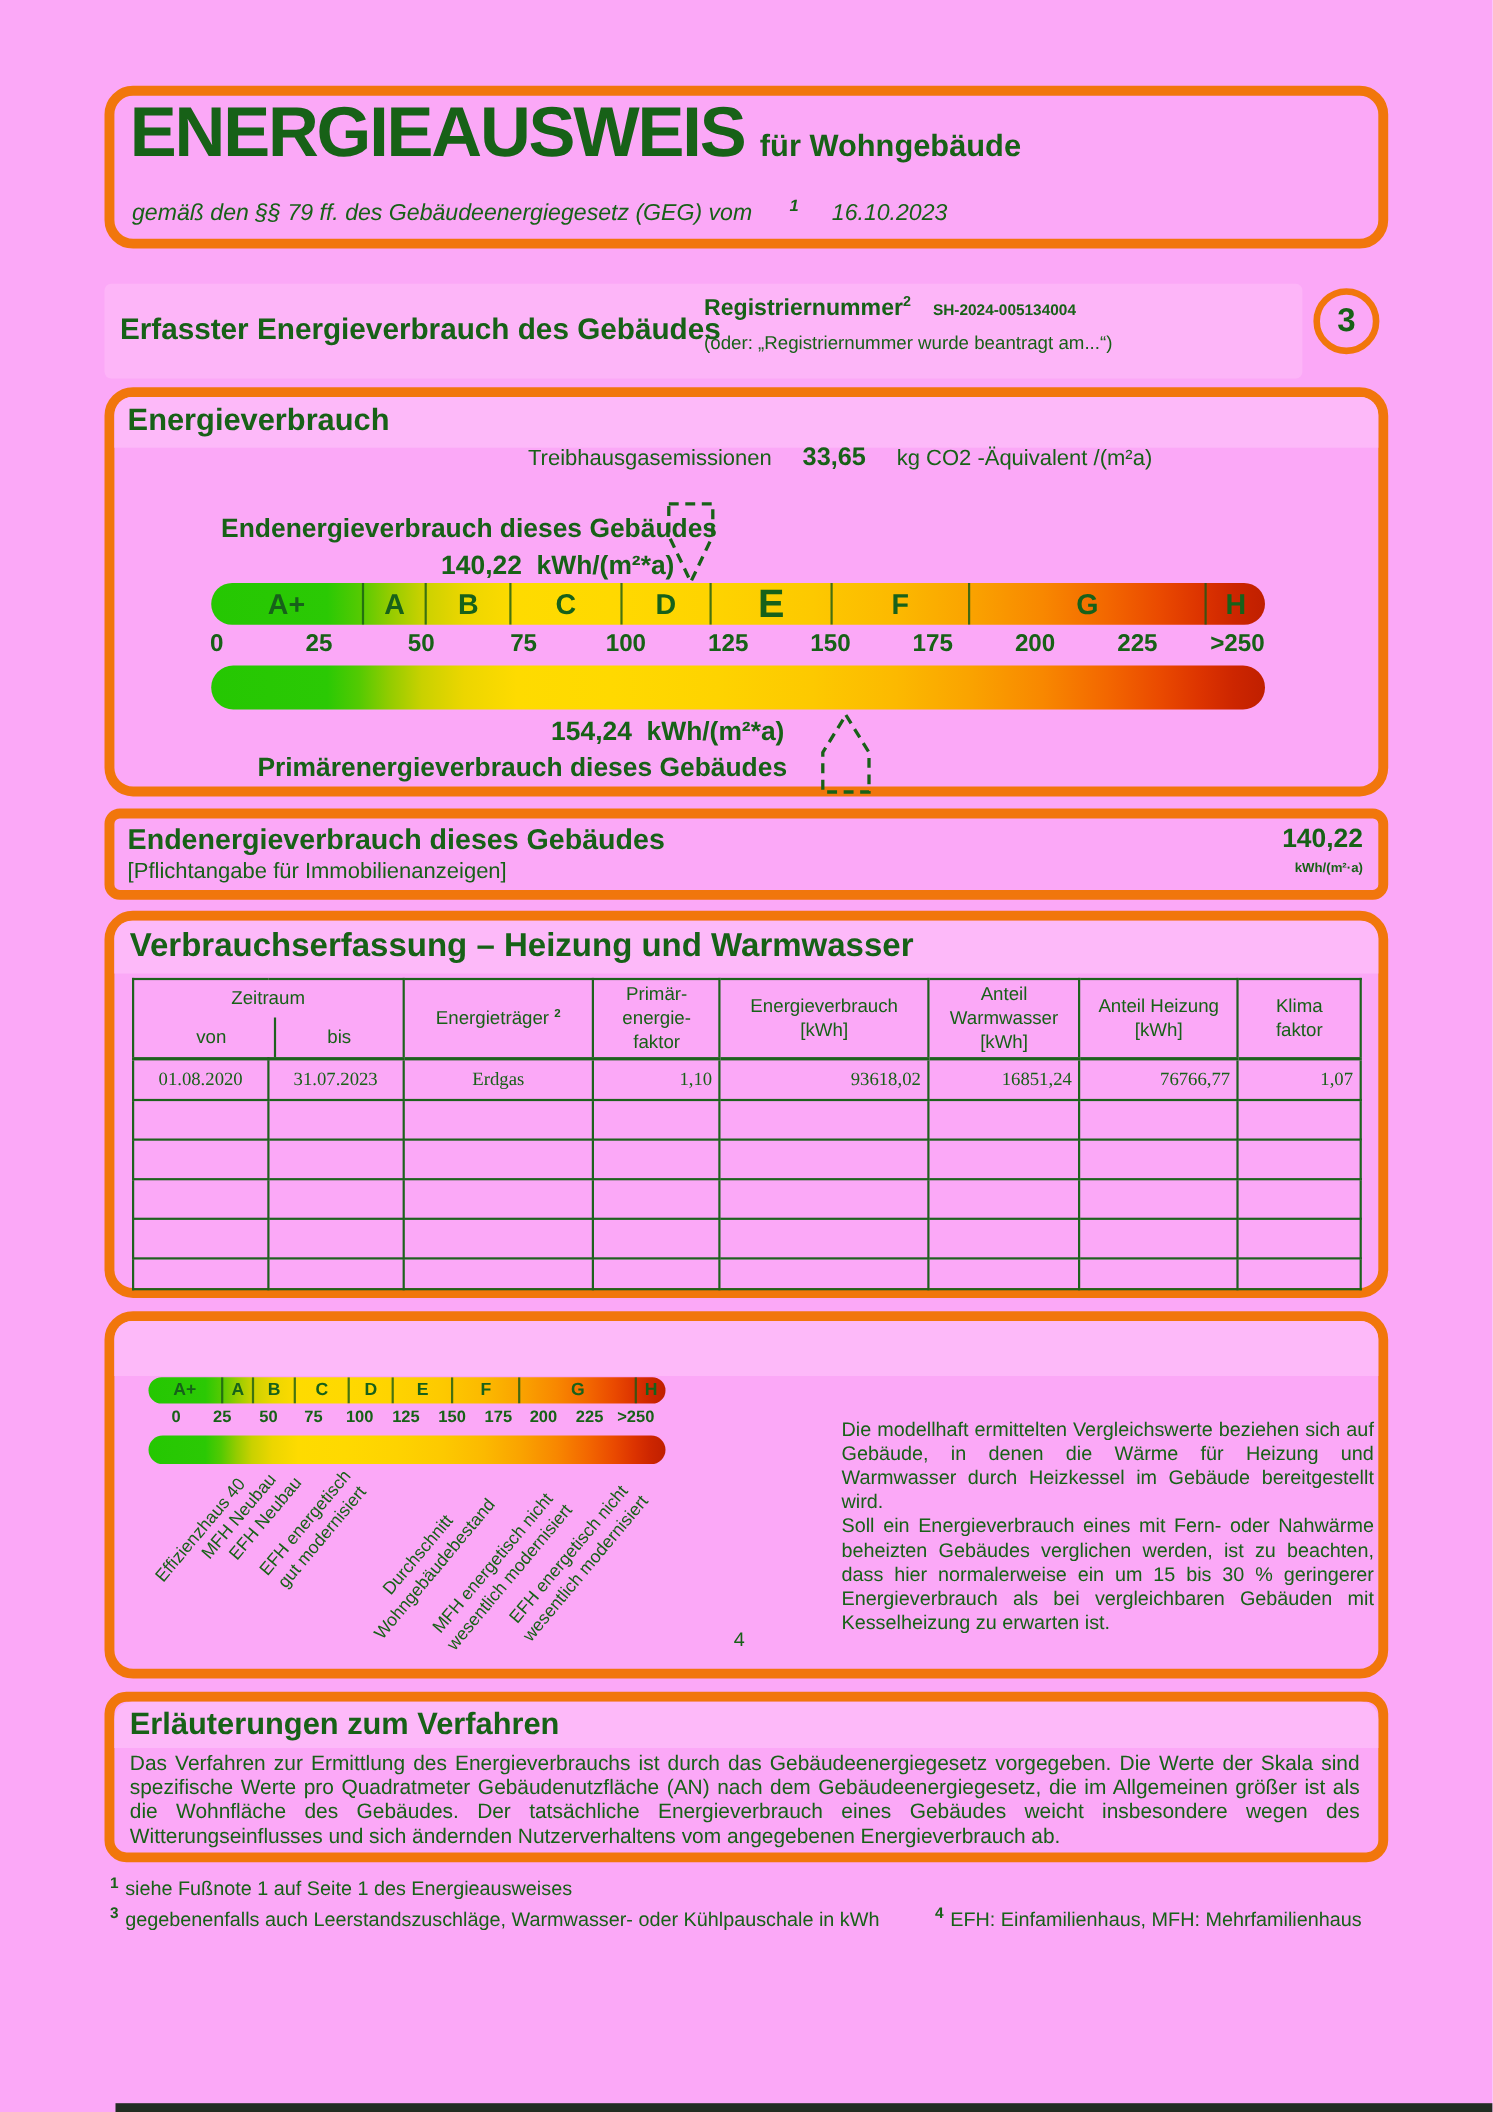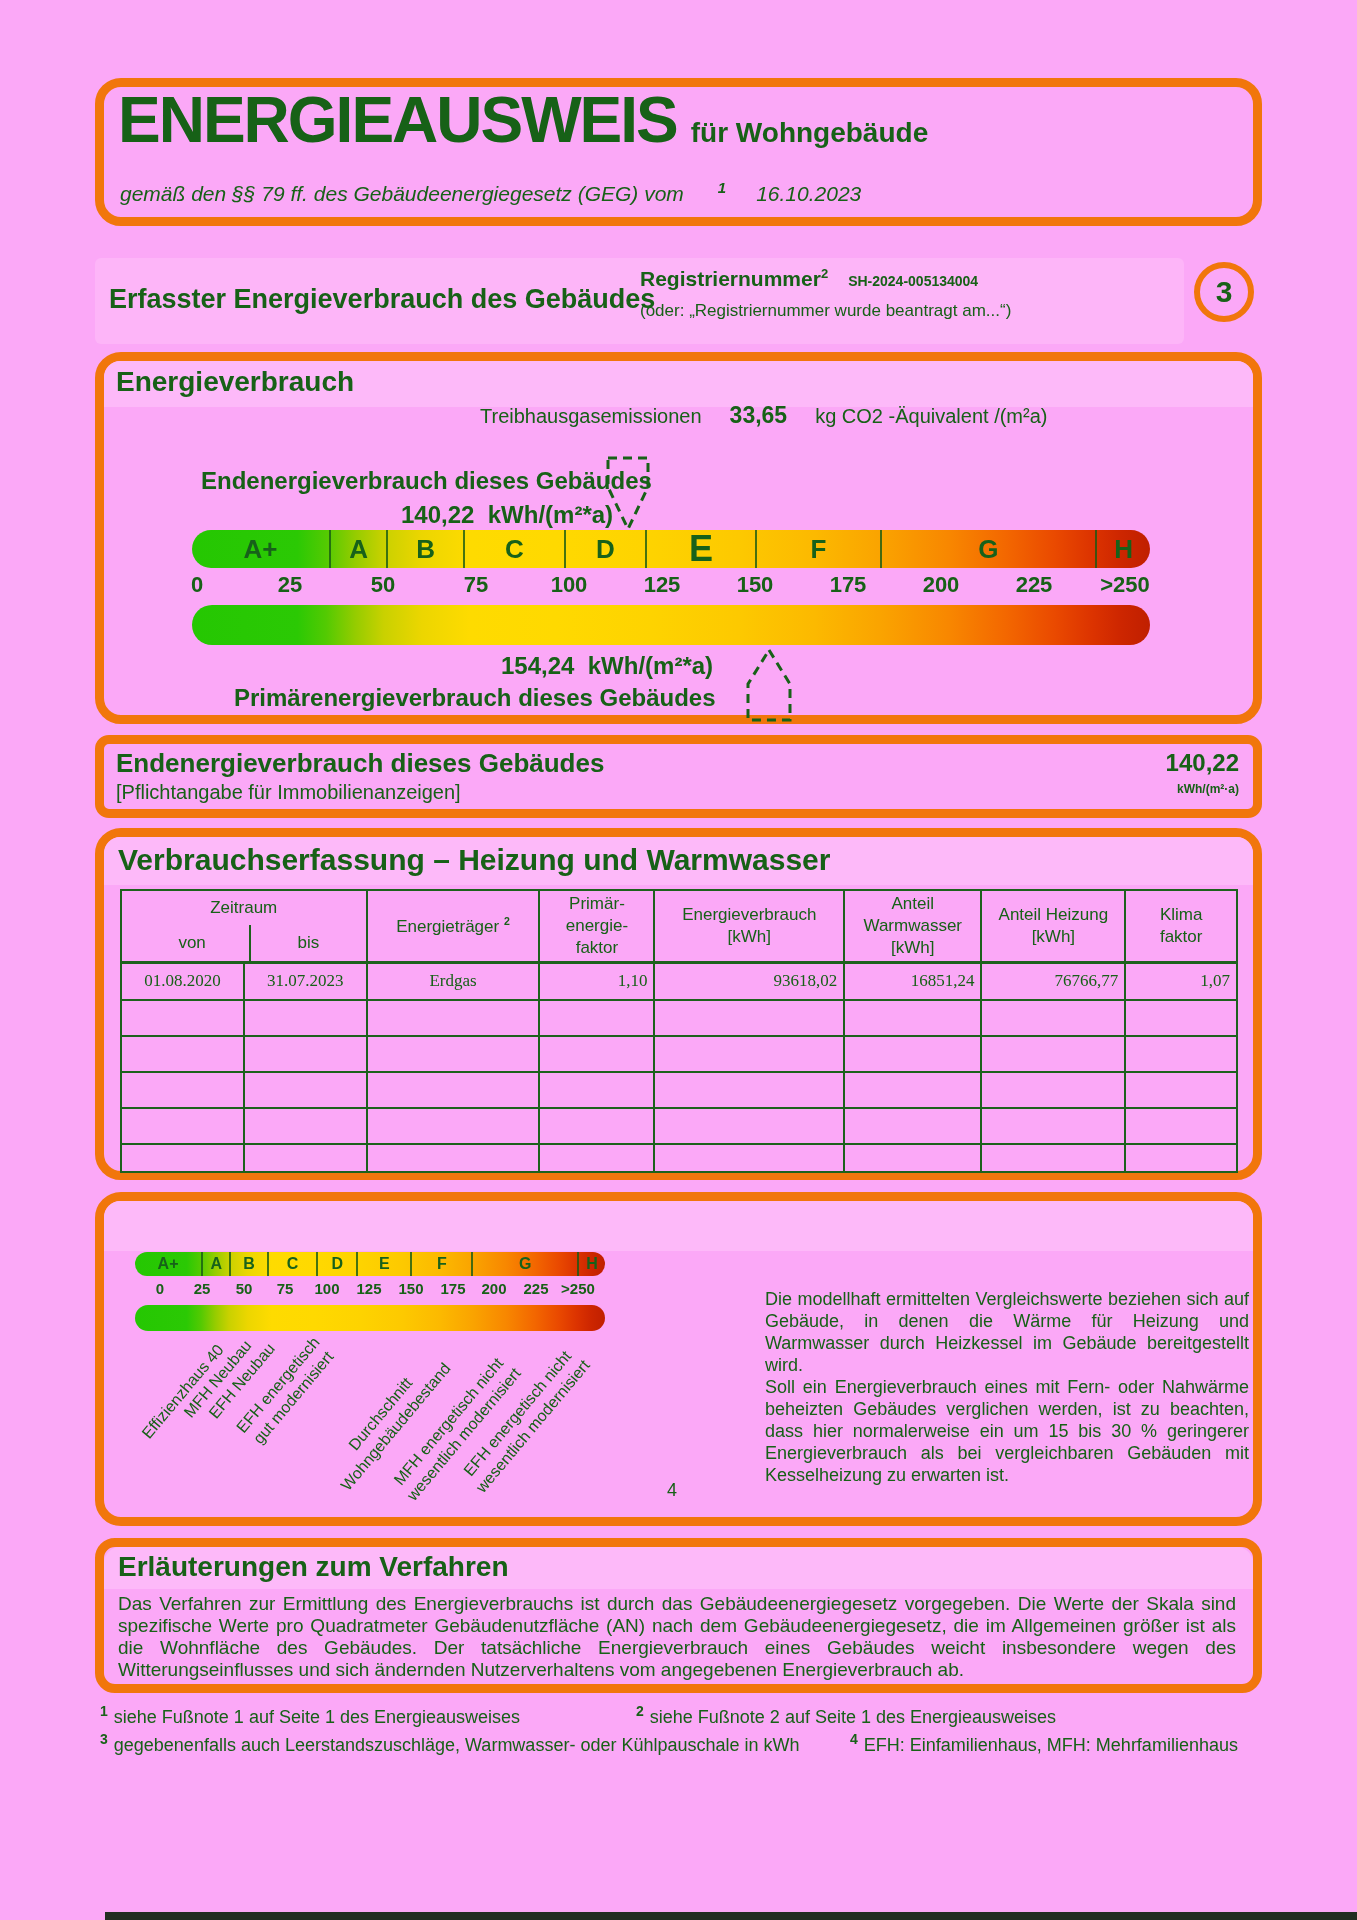--- a/index.html
+++ b/index.html
@@ -355,23 +355,20 @@
 
   <div class="box" id="expl-box">
     <div class="band-bg" id="expl-band-bg"></div>
     <div id="expl-title">Erläuterungen zum Verfahren</div>
     <div id="expl-body">Das Verfahren zur Ermittlung des Energieverbrauchs ist durch das Gebäudeenergiegesetz vorgegeben. Die Werte der Skala sind spezifische Werte pro Quadratmeter Gebäudenutzfläche (AN) nach dem Gebäudeenergiegesetz, die im Allgemeinen größer ist als die Wohnfläche des Gebäudes. Der tatsächliche Energieverbrauch eines Gebäudes weicht insbesondere wegen des Witterungseinflusses und sich ändernden Nutzerverhaltens vom angegebenen Energieverbrauch ab.</div>
   </div>
 
   <div class="fnline" id="fn1">
     <sup>1</sup><span>siehe Fußnote 1 auf Seite 1 des Energieausweises</span>
   </div>
-  <div class="fnline" id="fn2">
-    <sup>2</sup><span>siehe Fußnote 2 auf Seite 1 des Energieausweises</span>
-  </div>
   <div class="fnline" id="fn3">
     <sup>3</sup><span>gegebenenfalls auch Leerstandszuschläge, Warmwasser- oder Kühlpauschale in kWh</span>
   </div>
   <div class="fnline" id="fn4">
     <sup>4</sup><span>EFH: Einfamilienhaus, MFH: Mehrfamilienhaus</span>
   </div>
 
   <div id="bottom-bar"></div>
 </div>
 

